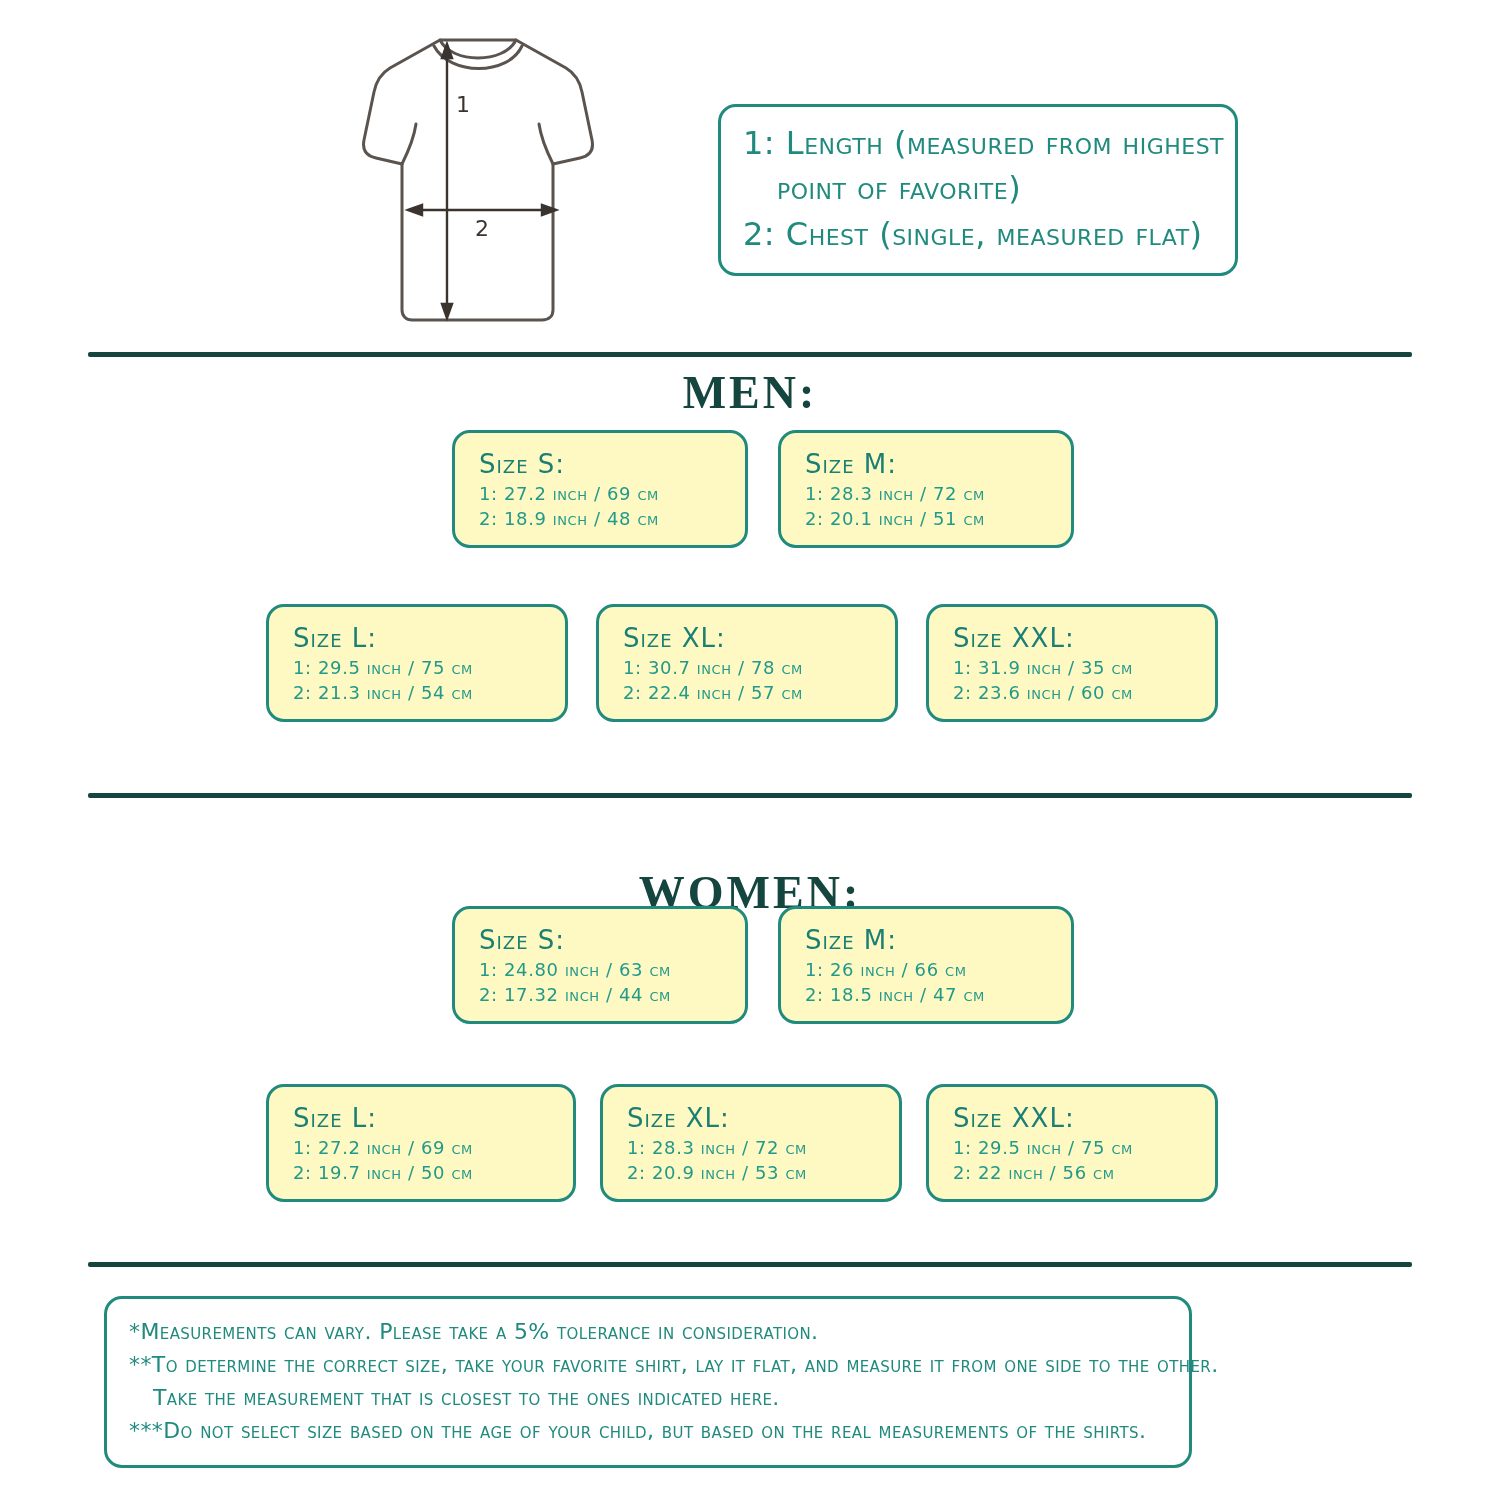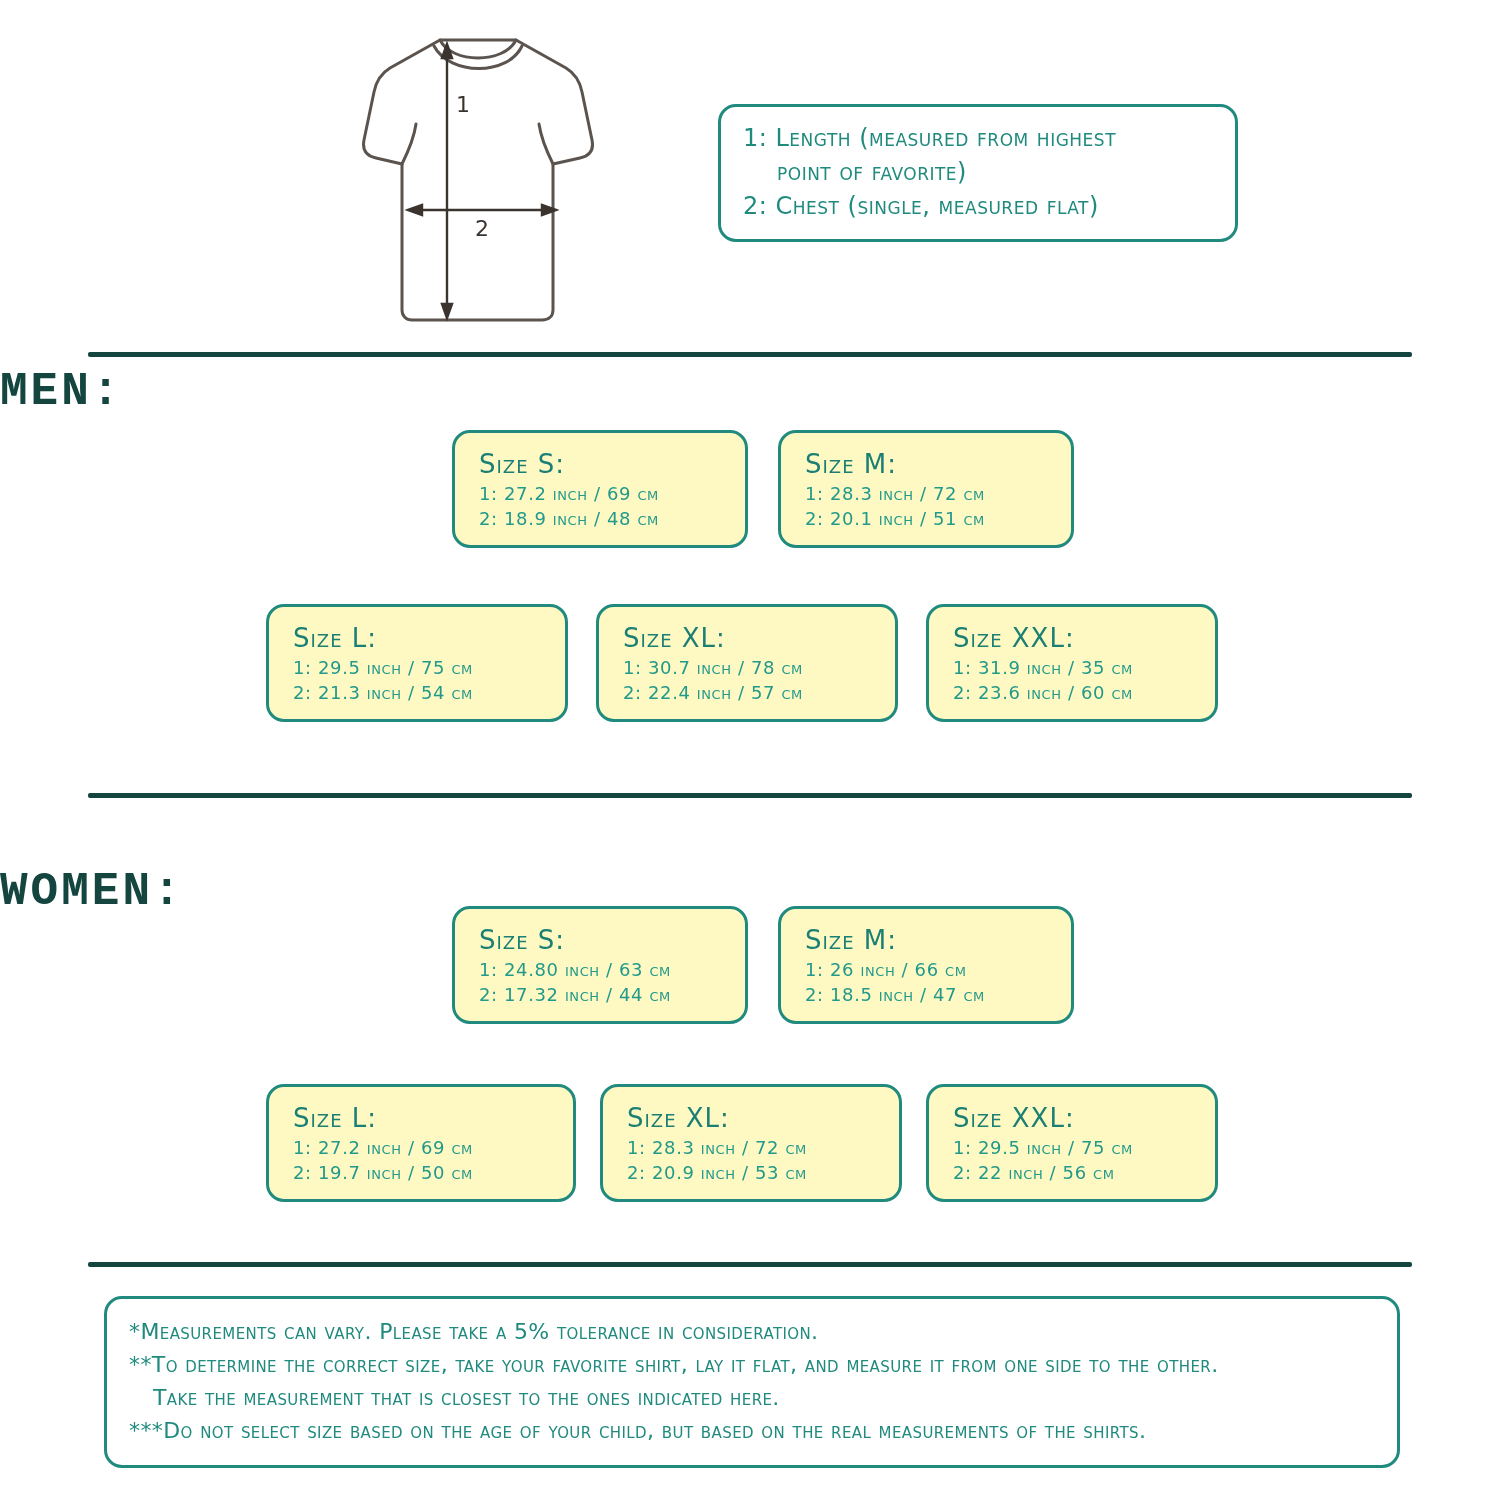--- a/index.html
+++ b/index.html
@@ -42,21 +42,21 @@
     left: 718px;
     top: 104px;
     width: 520px;
     box-sizing: border-box;
     border: 3px solid #1f8a7d;
     border-radius: 18px;
     padding: 14px 20px 16px 22px;
   }
   .legend-line {
     font-family: "DejaVu Sans", sans-serif;
-    font-size: 24px;
+    font-size: 32px;
     font-variant: small-caps;
     letter-spacing: 0.5px;
     color: #1f8a7d;
     line-height: 1.42;
     white-space: pre;
   }
   .legend-line.indent { padding-left: 34px; }
 
   
   .rule {
@@ -68,22 +68,22 @@
     border-radius: 2px;
   }
   #rule1 { top: 352px; }
   #rule2 { top: 793px; }
   #rule3 { top: 1262px; }
 
   
   .section-title {
     position: absolute;
     width: 100%;
-    text-align: left;
-    font-family: Liberation Mono, monospace;
+    text-align: center;
+    font-family: Liberation Serif, serif;
     font-size: 46px;
     font-weight: 600;
     letter-spacing: 3px;
     color: #14453f;
   }
   #men-title { top: 366px; }
   #women-title { top: 866px; }
 
   
   .card {
@@ -125,21 +125,21 @@
   
   #women-l   { left: 266px; top: 1084px; width: 310px; }
   #women-xl  { left: 600px; top: 1084px; width: 302px; }
   #women-xxl { left: 926px; top: 1084px; width: 292px; }
 
   
   .notes {
     position: absolute;
     left: 104px;
     top: 1296px;
-    width: 1296px;
+    width: 1088px;
     box-sizing: border-box;
     border: 3px solid #1f8a7d;
     border-radius: 18px;
     padding: 16px 22px 18px 22px;
   }
   .note-line {
     font-size: 22px;
     font-variant: small-caps;
     letter-spacing: 0.4px;
     color: #1f8a7d;

